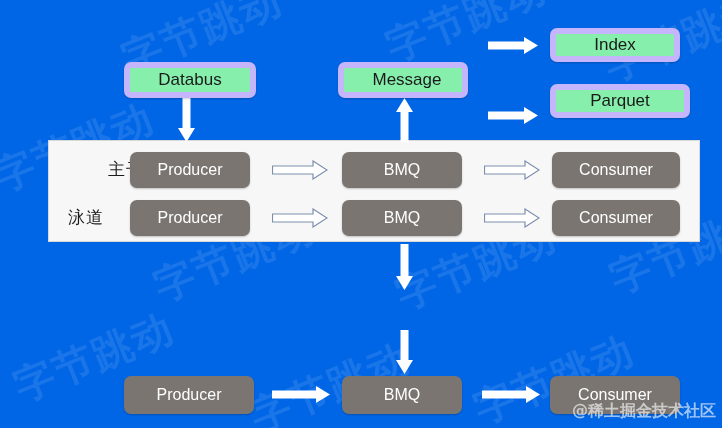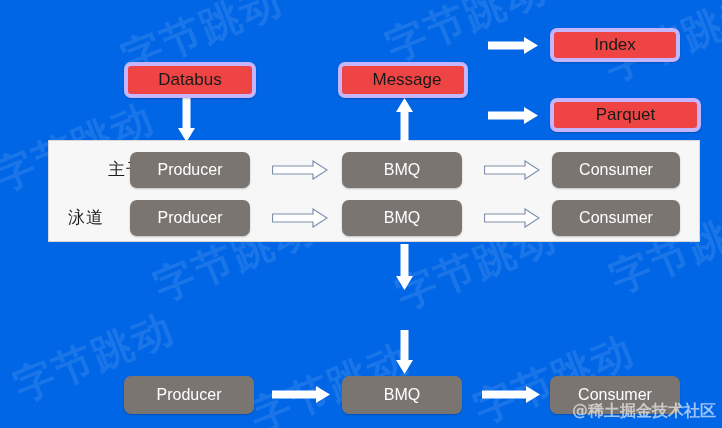--- a/index.html
+++ b/index.html
@@ -45,23 +45,23 @@
   .node {
     position: absolute;
     box-sizing: border-box;
     display: flex;
     align-items: center;
     justify-content: center;
     border-radius: 7px;
     white-space: nowrap;
   }
   .node.white {
-    background: #ef4444;
+    background: #86efac;
     color: #1a1a1a;
-    border: 4px solid #c4b5fd;
+    border: 6px solid #c4b5fd;
     font-size: 17px;
     box-shadow: 0 1px 2px rgba(0,0,0,0.20);
   }
   .node.gray {
     background: #7a7570;
     color: #ffffff;
     font-size: 16px;
     box-shadow: 0 1px 2px rgba(0,0,0,0.22);
   }
 
@@ -178,21 +178,21 @@
       <div class="arrow-solid" style="left: 482px; top: 386px;">
         <svg width="58" height="17" viewBox="0 0 58 17">
       <path d="M0 4.5 L44 4.5 L44 0 L58 8.5 L44 17 L44 12.5 L0 12.5 Z" fill="#ffffff"></path>
         </svg>
       </div>
     </div>
 
   <div class="node white" id="n-databus" style="left: 124px; top: 62px; width: 132px; height: 36px;">Databus</div>
   <div class="node white" id="n-message" style="left: 338px; top: 62px; width: 130px; height: 36px; padding-left: 8px;">Message</div>
   <div class="node white" id="n-index" style="left: 550px; top: 28px; width: 130px; height: 34px;">Index</div>
-  <div class="node white" id="n-parquet" style="left: 550px; top: 98px; width: 151px; height: 34px;">Parquet</div>
+  <div class="node white" id="n-parquet" style="left: 550px; top: 84px; width: 140px; height: 34px;">Parquet</div>
 
   <div class="node gray" id="n-producer_trunk" style="left: 130px; top: 152px; width: 120px; height: 36px;">Producer</div>
   <div class="node gray" id="n-producer_lane" style="left: 130px; top: 200px; width: 120px; height: 36px;">Producer</div>
   <div class="node gray" id="n-bmq_trunk" style="left: 342px; top: 152px; width: 120px; height: 36px;">BMQ</div>
   <div class="node gray" id="n-bmq_lane" style="left: 342px; top: 200px; width: 120px; height: 36px;">BMQ</div>
   <div class="node gray" id="n-consumer_trunk" style="left: 552px; top: 152px; width: 128px; height: 36px;">Consumer</div>
   <div class="node gray" id="n-consumer_lane" style="left: 552px; top: 200px; width: 128px; height: 36px;">Consumer</div>
 
   <div class="node gray" id="n-producer_bottom" style="left: 124px; top: 376px; width: 130px; height: 38px;">Producer</div>
   <div class="node gray" id="n-bmq_bottom" style="left: 342px; top: 376px; width: 120px; height: 38px;">BMQ</div>

